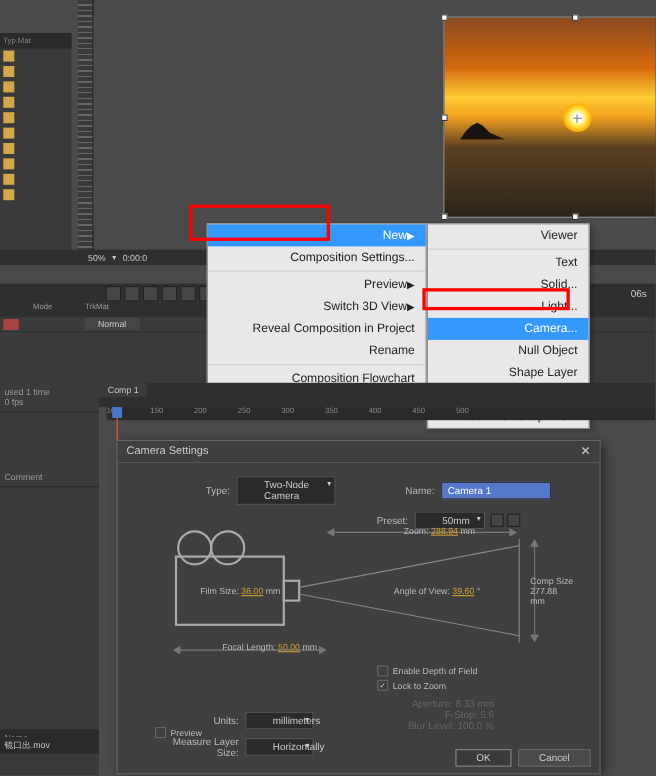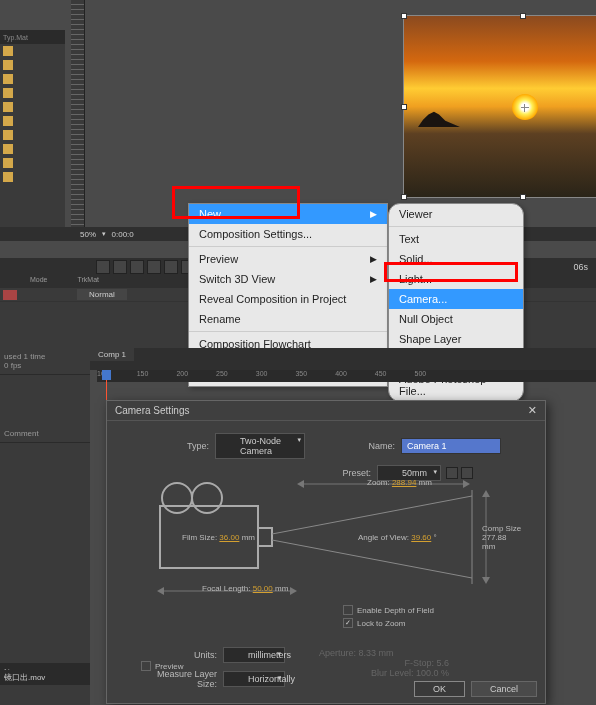--- a/index.html
+++ b/index.html
@@ -35,22 +35,22 @@
 .tl-toolbar { height: 18px; background: #2f2f2f; display: flex; align-items: center; padding-left: 96px; gap: 3px; }
 .tl-btn { width: 14px; height: 14px; background: #454545; border: 1px solid #222; }
 .tl-header { height: 12px; background: #2f2f2f; display: flex; padding-left: 30px; font-size: 7px; color: #999; }
 .tl-header span { margin-right: 30px; }
 .tl-rows { background: #3a3a3a; }
 .tl-row { height: 14px; display: flex; align-items: center; padding-left: 3px; border-bottom: 1px solid #333; }
 .tl-mode { background: #454545; padding: 1px 12px; margin-left: 60px; font-size: 8px; }
 
 .context-menu { position: absolute; background: #e8e8e8; border: 1px solid #888; box-shadow: 2px 2px 5px rgba(0,0,0,0.3); font-size: 11px; color: #222; }
 .menu1 { top: 203px; left: 188px; width: 200px; }
-.menu2 { top: 203px; left: 388px; width: 136px; border-radius: 12px; }
-.menu-item { padding: 4px 10px; display: flex; justify-content: space-between; align-items: center; gap: 44px; }
+.menu2 { top: 203px; left: 388px; width: 148px; }
+.menu-item { padding: 4px 10px; display: flex; justify-content: flex-end; align-items: center; }
 .menu-item.highlighted { background: #3399ff; color: #fff; }
 .menu-item .arrow { font-size: 9px; }
 .menu-sep { height: 1px; background: #ccc; margin: 2px 0; }
 .shortcut { color: #777; font-size: 10px; }
 
 .red-highlight { position: absolute; border: 3px solid #ff0000; pointer-events: none; z-index: 100; }
 .rh1 { top: 186px; left: 172px; width: 128px; height: 33px; }
 .rh2 { top: 262px; left: 384px; width: 134px; height: 20px; }
 
 .lower-panels { position: absolute; top: 348px; left: 0; width: 90px; height: 357px; background: #3a3a3a; }
@@ -315,21 +315,21 @@
 
     <div style="position:absolute;top:184px;left:212px">
       <div class="checkbox-row">
           <span class="checkbox"></span>
           <span>Enable Depth of Field</span>
         </div>
       <div class="checkbox-row" style="margin-top:3px">
           <span class="checkbox checked"></span>
           <span>Lock to Zoom</span>
         </div>
-      <div class="disabled-text" style="margin-top:20px;width:130px"><span>Aperture:</span> <span>8.33 mm</span></div>
+      <div class="disabled-text" style="margin-top:7px;text-align:right;width:130px"><span>Aperture:</span> <span>8.33 mm</span></div>
       <div class="disabled-text" style="text-align:right;width:130px"><span>F-Stop:</span> <span>5.6</span></div>
       <div class="disabled-text" style="text-align:right;width:130px"><span>Blur Level:</span> <span>100.0 %</span></div>
     </div>
 
     <div style="position:absolute;top:226px;left:40px">
       <div class="row">
           <span class="label" style="width:70px">Units:</span>
           <span class="dropdown" style="width:62px">millimeters</span>
         </div>
       <div class="row">

